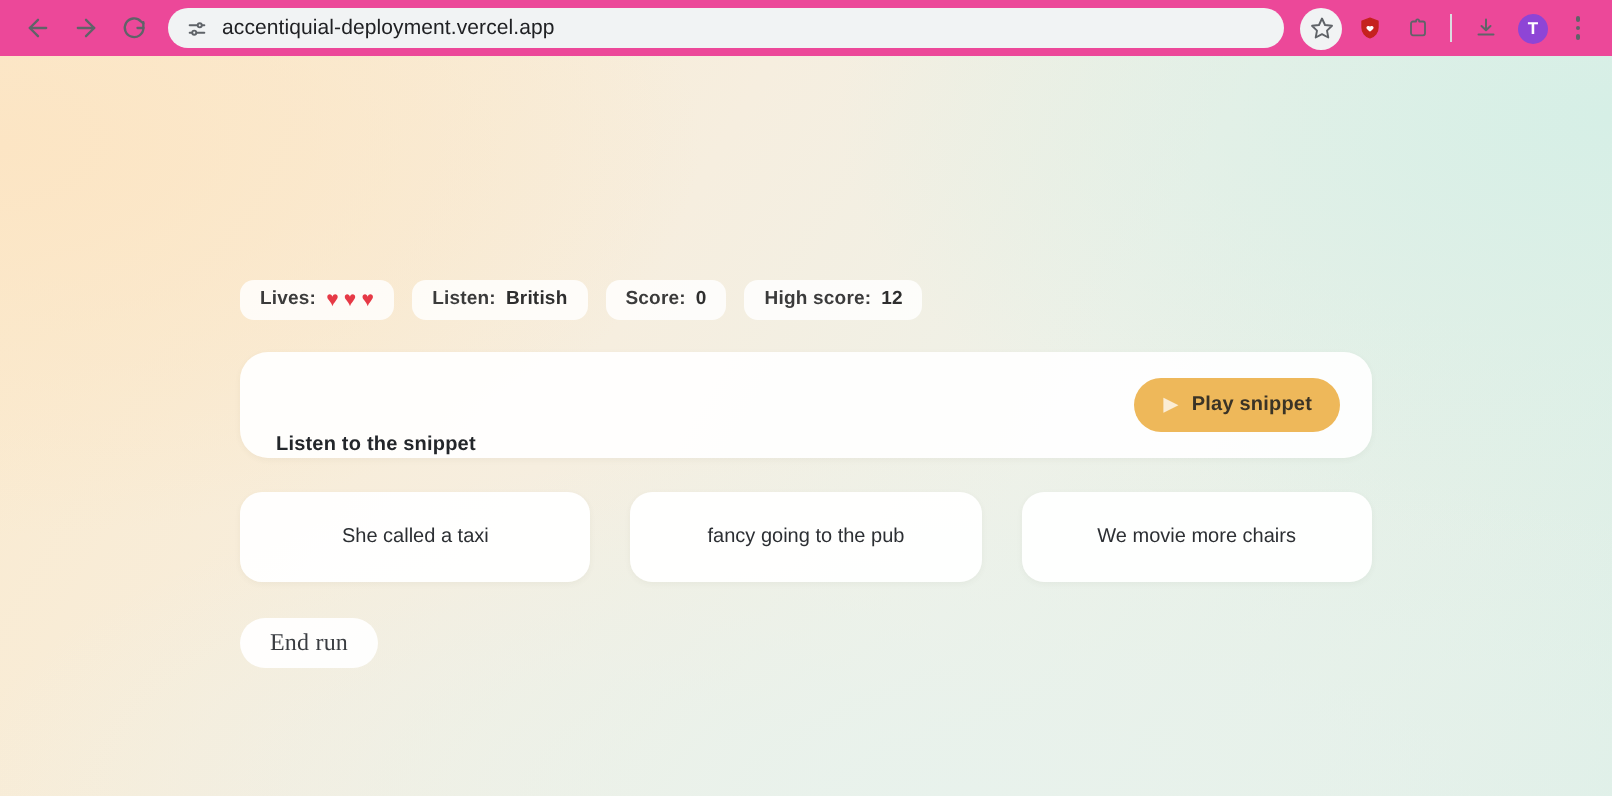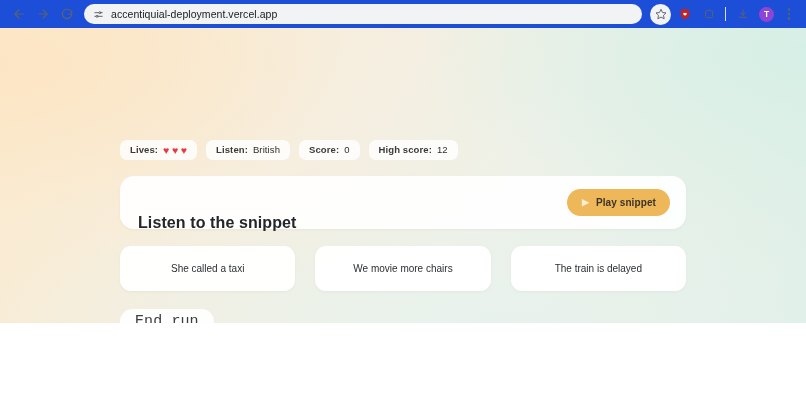--- a/index.html
+++ b/index.html
@@ -11,21 +11,21 @@
   }
 
   body {
     font-family: "Liberation Sans", sans-serif;
     background: #ffffff;
   }
 
   
   .browser-chrome {
     height: 28px;
-    background: #1d4ed8;
+    background: #ec4899;
     display: flex;
     align-items: center;
     padding: 0 8px;
     gap: 2px;
     position: relative;
     z-index: 5;
   }
 
   .nav-btn {
     width: 22px;
@@ -119,21 +119,21 @@
   .kebab span {
     width: 2.5px;
     height: 2.5px;
     border-radius: 50%;
     background: #5f6368;
     display: block;
   }
 
   
   .page {
-    height: 295px;
+    height: 370px;
     position: relative;
     background:
       radial-gradient(ellipse 70% 85% at 0% 12%, #fce5c4 0%, rgba(252,229,196,0) 62%),
       radial-gradient(ellipse 75% 90% at 100% 8%, #d6efe6 0%, rgba(214,239,230,0) 64%),
       radial-gradient(ellipse 90% 70% at 60% 100%, #e8f2ec 0%, rgba(232,242,236,0) 70%),
       linear-gradient(120deg, #fbeacd 0%, #f6eedf 38%, #eef1e8 62%, #dcefe7 100%);
     overflow: hidden;
   }
 
   .content {
@@ -157,21 +157,21 @@
     font-size: 9.5px;
     color: #3b3b3b;
     font-weight: 600;
     letter-spacing: 0.1px;
     display: flex;
     align-items: center;
     gap: 5px;
     white-space: nowrap;
     line-height: 1.3;
   }
-  .badge .badge-value { font-weight: 400; color: #2e2e2e; }
+  .badge .badge-value { font-weight: 700; color: #2e2e2e; }
   .hearts {
     display: inline-flex;
     gap: 2.5px;
     align-items: center;
   }
   .heart {
     color: #e63946;
     font-size: 10.5px;
     line-height: 1;
   }
@@ -183,21 +183,21 @@
     height: 53px;
     display: flex;
     align-items: center;
     justify-content: space-between;
     padding: 0 16px 0 18px;
     margin-bottom: 17px;
     box-shadow: 0 1px 3px rgba(80,70,50,0.05);
   }
 
   .snippet-title {
-    font-size: 16px;
+    font-size: 10px;
     font-weight: 700;
     color: #23262a;
     letter-spacing: 0.1px;
     margin-top: 40px;
   }
 
   .play-btn {
     background: #eeb85a;
     border: none;
     border-radius: 16px;
@@ -247,25 +247,25 @@
     box-shadow: 0 1px 3px rgba(80,70,50,0.05);
   }
 
   
   .end-run-btn {
     background: rgba(255,255,255,0.92);
     border: none;
     border-radius: 14px;
     height: 25px;
     padding: 0 15px;
-    font-size: 15px;
+    font-size: 12px;
     color: #3a3d41;
     cursor: pointer;
     letter-spacing: 0.1px;
-    font-family: Liberation Mono, monospace;
+    font-family: Liberation Serif, serif;
   }
 </style>
 </head>
 <body>
 
 <div class="browser-chrome">
 
   <div class="nav-btn">
     <svg width="14" height="14" viewBox="0 0 24 24" fill="none" stroke="currentColor" stroke-width="2" stroke-linecap="round" stroke-linejoin="round">
       <line x1="19" y1="12" x2="5" y2="12"></line>
@@ -374,21 +374,21 @@
       <span class="snippet-title">Listen to the snippet</span>
       <button class="play-btn">
         <span class="play-glyph">▶</span>
         <span>Play snippet</span>
       </button>
     </div>
 
     
     <div class="options">
       <div class="option-card">She called a taxi</div>
+      <div class="option-card">fancy going to the pub</div>
       <div class="option-card">We movie more chairs</div>
-      <div class="option-card">The train is delayed</div>
     </div>
 
     
     <button class="end-run-btn">End run</button>
 
   </div>
 </div>
 
 </body></html>

